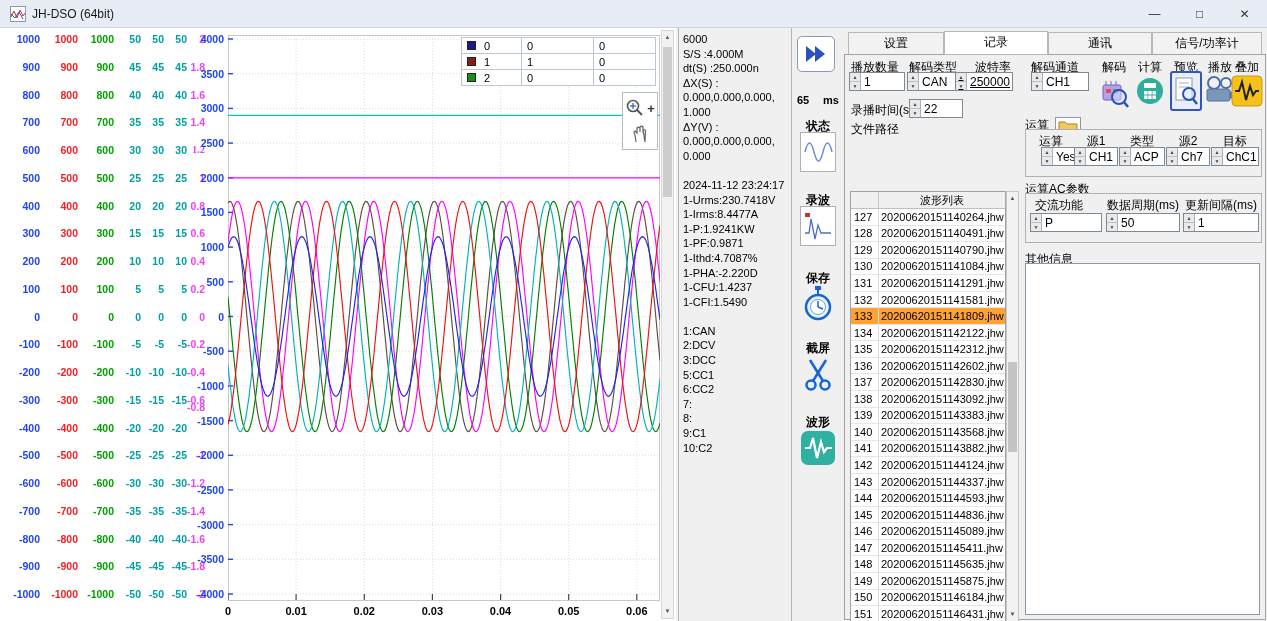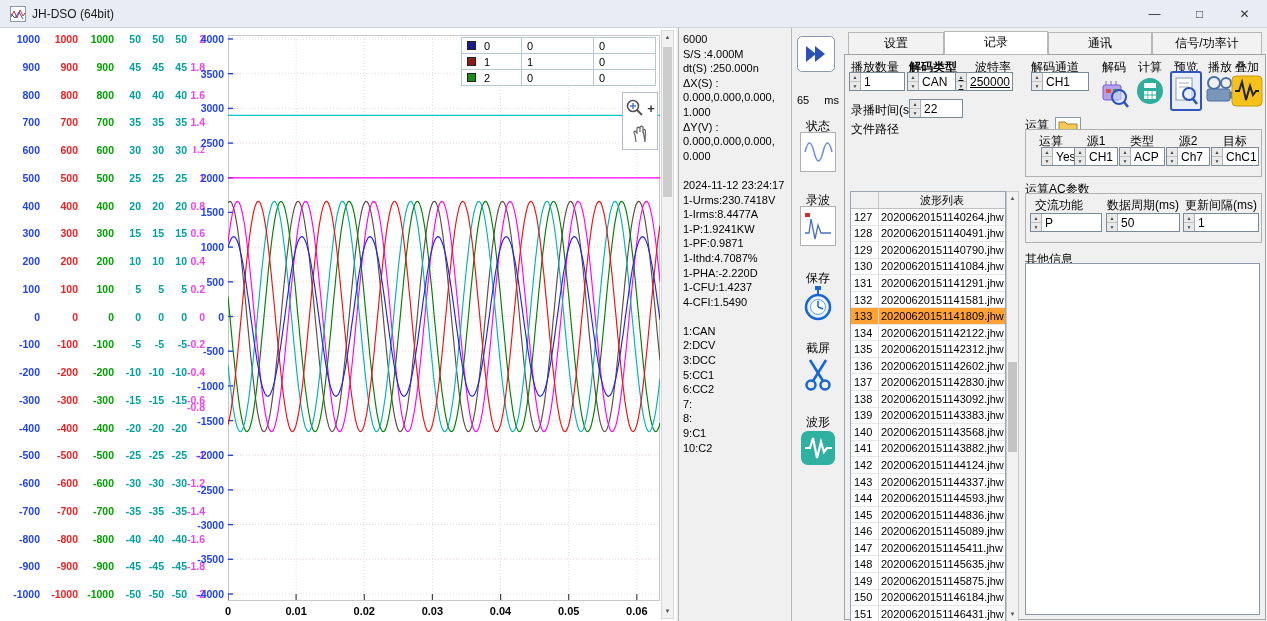--- a/index.html
+++ b/index.html
@@ -26,21 +26,21 @@
 .zrow{display:flex;align-items:center;}
 .pscroll{position:absolute;left:661px;top:2px;width:13px;height:589px;background:#f2f2f2;border:1px solid #d8d8d8;}
 .pthumb{position:absolute;left:1px;top:16px;width:9px;height:150px;background:#cdcdcd;}
 .sarrow{position:absolute;left:0;width:11px;height:13px;font-size:6px;color:#555;text-align:center;line-height:13px;}
 
 
 .info-pane{position:absolute;left:678px;top:28px;width:114px;height:593px;background:#f0f0f0;border-left:1px solid #b6b6b6;border-right:1px solid #b6b6b6;padding:4px 2px 0 4px;}
 .info-line{font-size:11px;line-height:14.6px;white-space:nowrap;min-height:14.6px;}
 
 
-.tool-pane{position:absolute;left:793px;top:28px;width:50px;height:593px;}
+.tool-pane{position:absolute;left:793px;top:28px;width:50px;height:593px;font-weight:bold;}
 .play-btn{position:absolute;left:4px;top:8px;width:38px;height:36px;background:#fff;border:1px solid #8a9ab0;border-radius:5px;display:flex;align-items:center;justify-content:center;cursor:pointer;}
 .t-time{position:absolute;left:4px;top:66px;width:42px;display:flex;justify-content:space-between;font-size:11px;}
 .t-label{position:absolute;left:0;width:50px;text-align:center;font-size:12px;}
 .t-iconbox{position:absolute;left:7px;width:36px;height:40px;background:#fff;border:1px solid #b0b0b0;display:flex;align-items:center;justify-content:center;}
 .t-iconplain{position:absolute;left:7px;width:36px;height:40px;display:flex;align-items:center;justify-content:center;}
 
 
 .right-pane{position:absolute;left:843px;top:28px;width:424px;height:593px;}
 .tab{position:absolute;top:4px;height:23px;line-height:21px;text-align:center;background:#f2f2f2;border:1px solid #b8b8b8;font-size:12px;z-index:1;cursor:pointer;}
 .tab.active{background:#fff;height:24px;top:3px;z-index:3;}
@@ -382,21 +382,21 @@
     <div class="info-line">0.000</div>
     <div class="info-line"></div>
     <div class="info-line">2024-11-12 23:24:17</div>
     <div class="info-line">1-Urms:230.7418V</div>
     <div class="info-line">1-Irms:8.4477A</div>
     <div class="info-line">1-P:1.9241KW</div>
     <div class="info-line">1-PF:0.9871</div>
     <div class="info-line">1-Ithd:4.7087%</div>
     <div class="info-line">1-PHA:-2.220D</div>
     <div class="info-line">1-CFU:1.4237</div>
-    <div class="info-line">4-CFI:1.5490</div>
+    <div class="info-line">1-CFI:1.5490</div>
     <div class="info-line"></div>
     <div class="info-line">1:CAN</div>
     <div class="info-line">2:DCV</div>
     <div class="info-line">3:DCC</div>
     <div class="info-line">5:CC1</div>
     <div class="info-line">6:CC2</div>
     <div class="info-line">7:</div>
     <div class="info-line">8:</div>
     <div class="info-line">9:C1</div>
     <div class="info-line">10:C2</div>
@@ -462,21 +462,21 @@
 
 <div class="right-pane">
   <span class="tab" style="left:5px;width:96px;">设置</span>
   <span class="tab active" style="left:101px;width:104px;">记录</span>
   <span class="tab" style="left:205px;width:104px;">通讯</span>
   <span class="tab" style="left:309px;width:110px;">信号/功率计</span>
 
   <div class="rp-body">
 
     <span class="flabel" style="left:6px;top:4px;">播放数量</span>
-    <span class="flabel" style="left:64px;top:4px;font-weight:bold;">解码类型</span>
+    <span class="flabel" style="left:64px;top:4px;">解码类型</span>
     <span class="flabel" style="left:130px;top:4px;">波特率</span>
     <span class="flabel" style="left:186px;top:4px;">解码通道</span>
 
     <div class="field" style="left:4px;top:17px;width:56px;">
       <span class="spin">
           <i>▲</i>
           <i>▼</i>
         </span>
       <span class="fval">1</span>
     </div>

